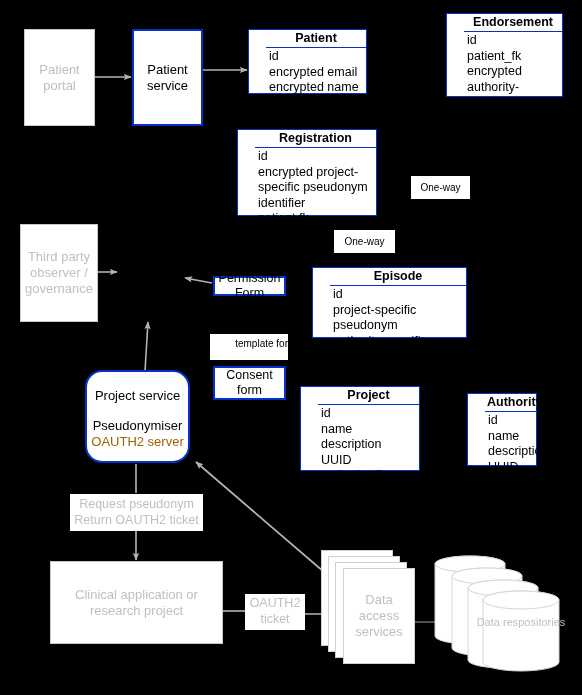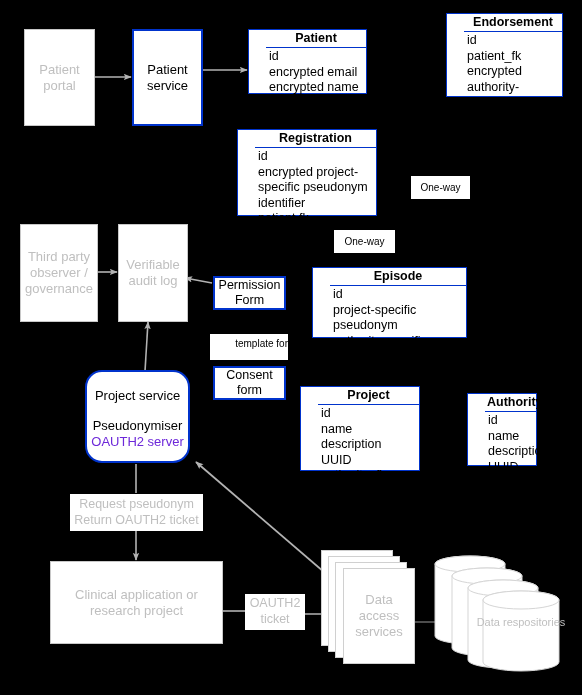--- a/index.html
+++ b/index.html
@@ -169,29 +169,25 @@
     <span class="ln">Patient</span>
     <span class="ln">service</span>
   </div>
 
   <div class="node proc" style="left:20px;top:224px;width:78px;height:98px;">
     <span class="ln">Third party</span>
     <span class="ln">observer /</span>
     <span class="ln">governance</span>
   </div>
 
-  <div class="node proc" style="left:118px;top:224px;width:70px;height:98px;">
-    <span class="ln">Verifiable</span>
-    <span class="ln">audit log</span>
-  </div>
 
   <div class="node svc" style="left:85px;top:370px;width:105px;height:93px;justify-content:flex-start;padding-top:16px;border-radius:17px;">
     <span class="ln" style="margin-bottom:14px;">Project service</span>
     <span class="ln">Pseudonymiser</span>
-    <span class="ln" style="color:#6d28d9;">OAUTH2 server</span>
+    <span class="ln" style="color:#a16207;">OAUTH2 server</span>
   </div>
 
   <div class="node proc" style="left:50px;top:561px;width:173px;height:83px;">
     <span class="ln">Clinical application or</span>
     <span class="ln">research project</span>
   </div>
 
   <div class="stack" style="left:321px;top:550px;width:95px;height:112px;">
     <div class="sheet" style="left:0px;top:0px;width:72px;height:96px;"></div>
     <div class="sheet" style="left:7px;top:6px;width:72px;height:96px;"></div>
@@ -228,21 +224,21 @@
   </div>
 
   <div class="plainlabel" style="left:411px;top:176px;width:59px;height:23px;">
     <span>One-way</span>
   </div>
 
   <div class="plainlabel" style="left:334px;top:230px;width:61px;height:23px;">
     <span>One-way</span>
   </div>
 
-  <div class="formbox" style="left:213px;top:276px;width:73px;height:34px;">
+  <div class="formbox" style="left:213px;top:276px;width:73px;height:20px;">
     <span class="ln">Permission</span>
     <span class="ln">Form</span>
   </div>
 
   <div class="plainlabel" style="left:210px;top:334px;width:78px;height:26px;align-items:flex-start;">
     <span style="display:block;width:100%;text-align:right;padding-top:4px;">template for</span>
   </div>
 
   <div class="formbox" style="left:213px;top:366px;width:73px;height:34px;">
     <span class="ln">Consent</span>

